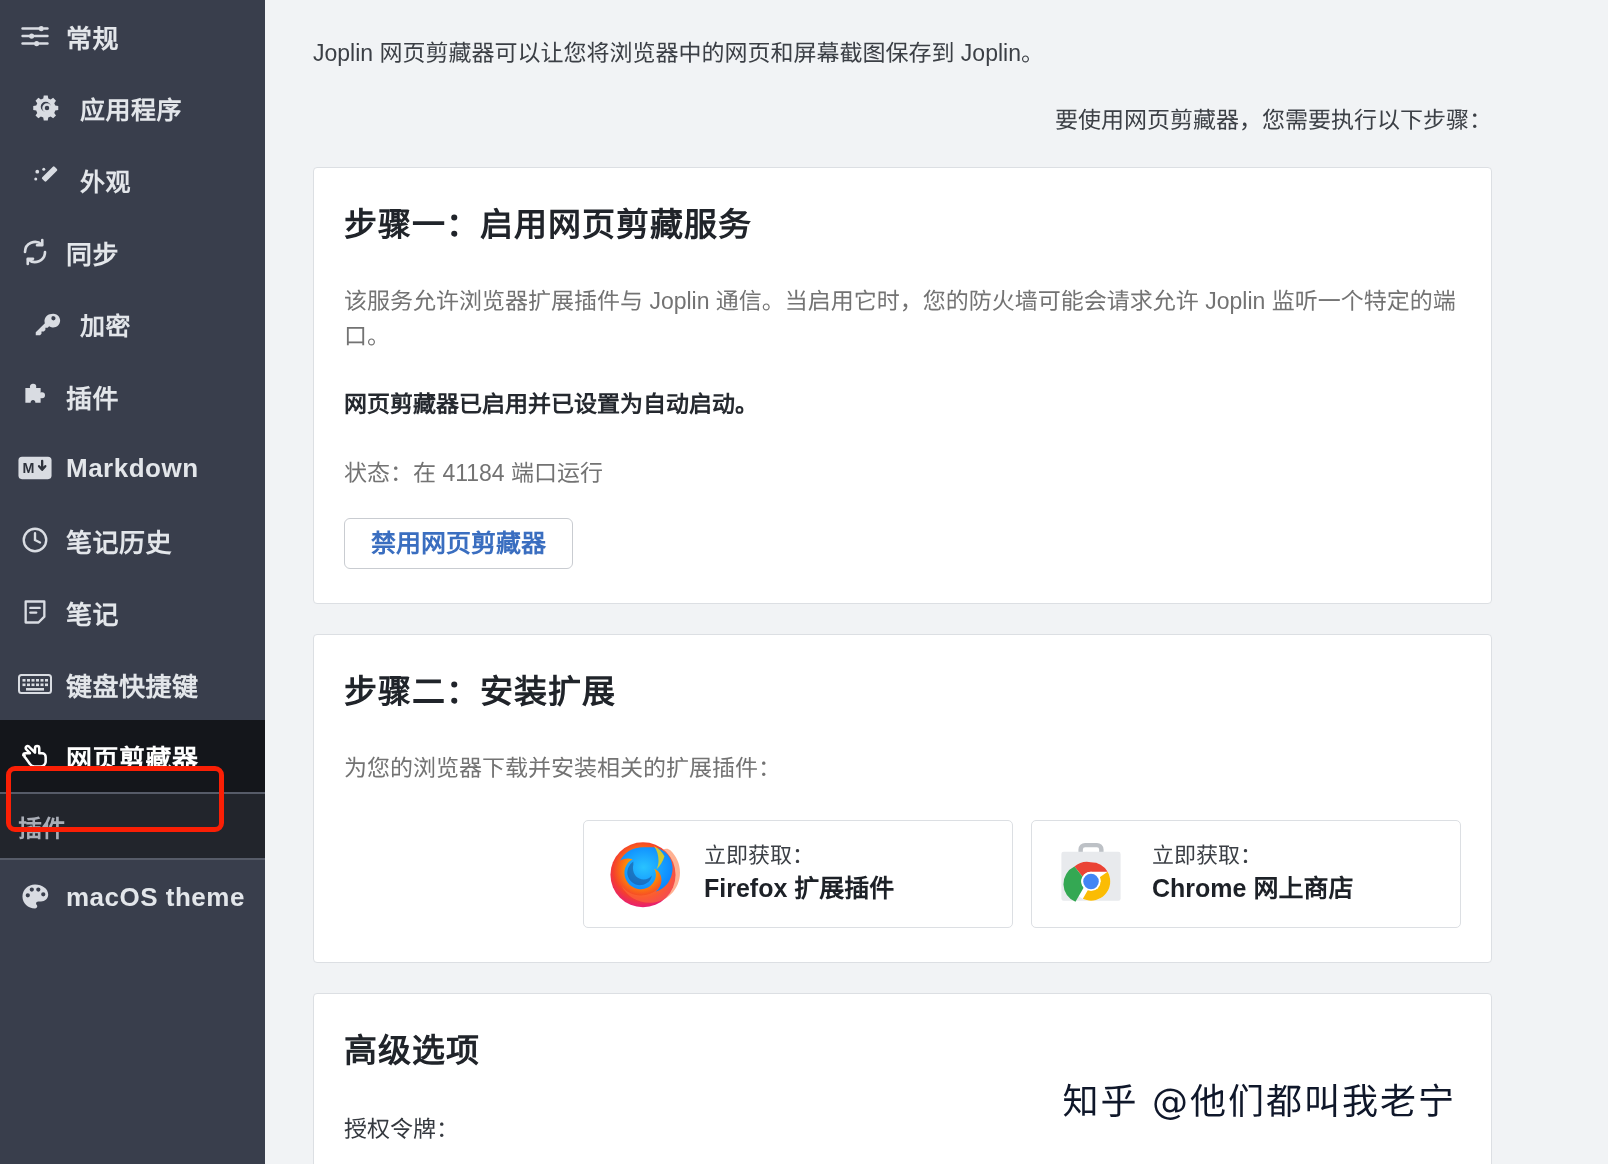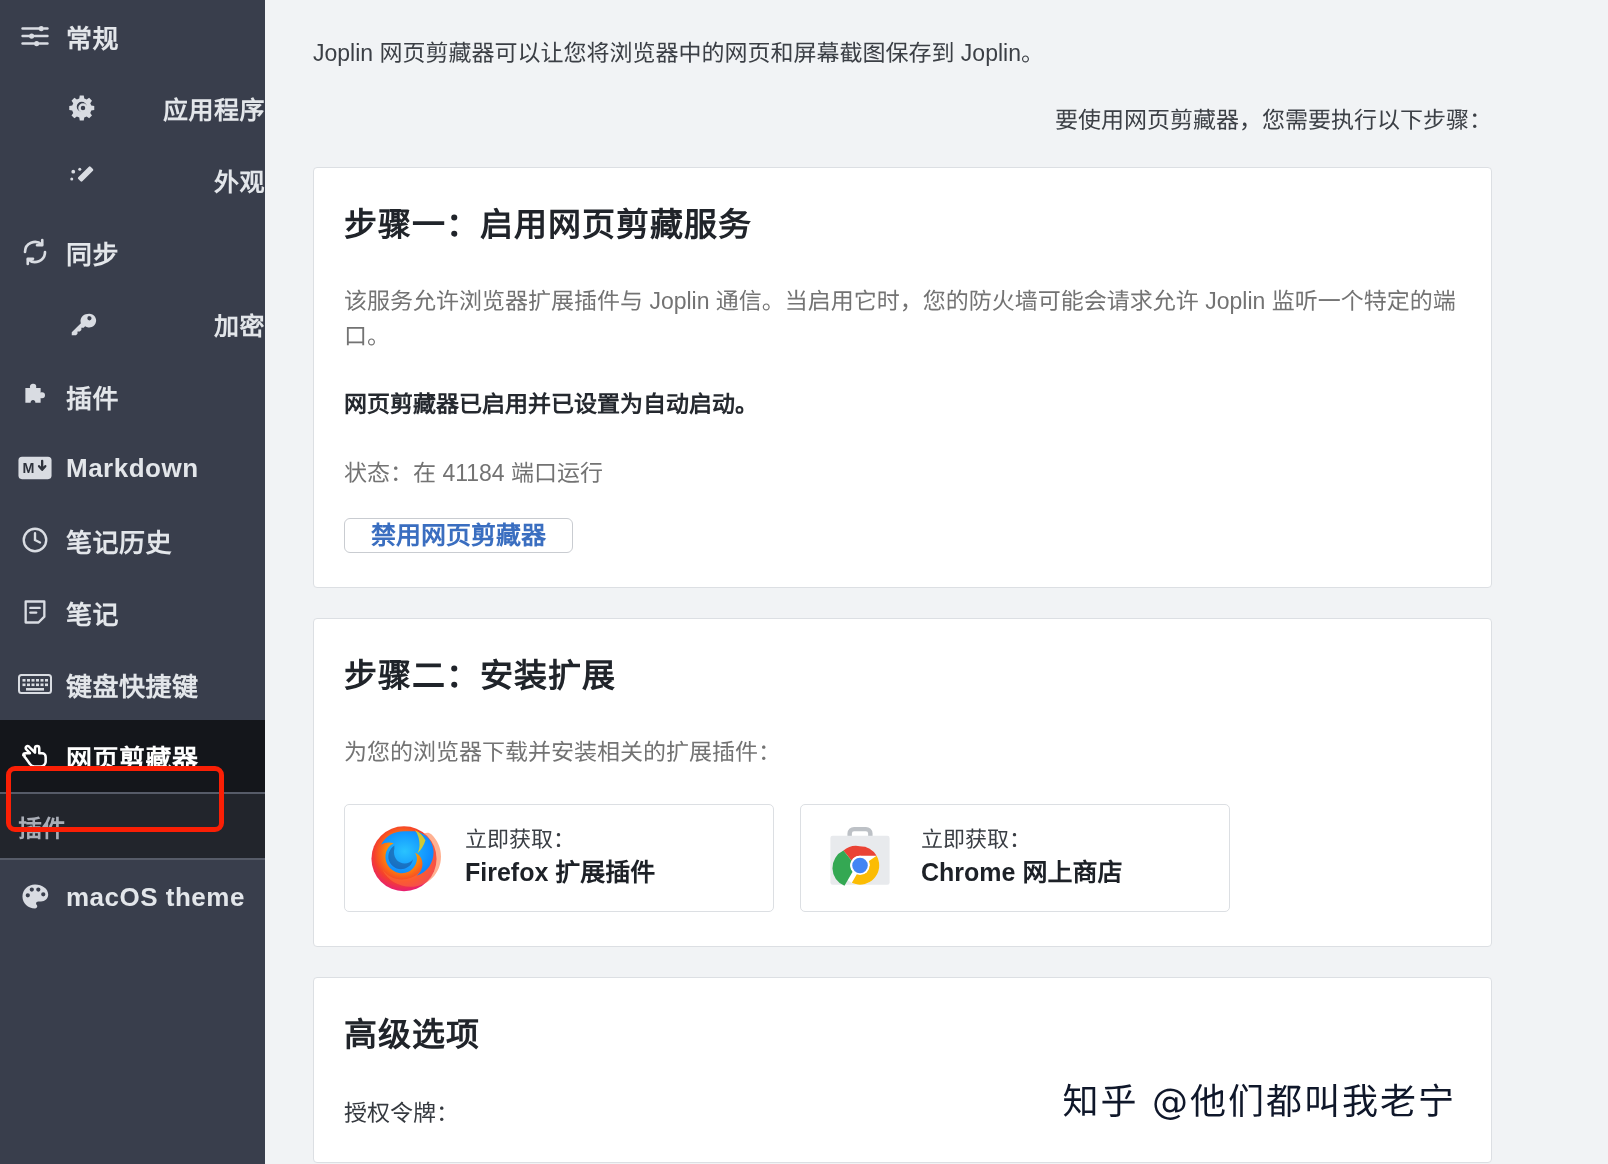--- a/index.html
+++ b/index.html
@@ -30,21 +30,21 @@
   }
 
   .nav-item {
     display: flex;
     align-items: center;
     height: 72px;
     padding-left: 18px;
     cursor: pointer;
     position: relative;
   }
-  .nav-item.indent { padding-left: 66px; justify-content: space-between; }
+  .nav-item.indent { padding-left: 30px; }
 
   .nav-item .nav-icon {
     width: 34px;
     flex: 0 0 34px;
     display: flex;
     align-items: center;
     justify-content: center;
     margin-right: 14px;
     color: #d9dce2;
   }
@@ -146,33 +146,34 @@
     margin-bottom: 34px;
   }
   .card p.strong { font-weight: 700; color: #25292f; }
   .card p.last { margin-bottom: 28px; }
 
   .btn-outline {
     display: inline-block;
     background: #ffffff;
     border: 1px solid #c9ccd1;
     border-radius: 6px;
-    padding: 4px 26px;
+    padding: 12px 26px;
     font-size: 25px;
     font-weight: 700;
     color: #3a6ec0;
     font-family: "Liberation Sans", sans-serif;
     cursor: pointer;
     line-height: 1;
   }
 
   .ext-row {
     display: flex;
-    gap: 26px;
+    gap: 18px;
     margin-top: 4px;
+    justify-content: flex-end;
   }
 
   .ext-card {
     flex: 0 0 430px;
     height: 108px;
     border: 1px solid #dcdfe3;
     border-radius: 5px;
     background: #fff;
     display: flex;
     align-items: center;

